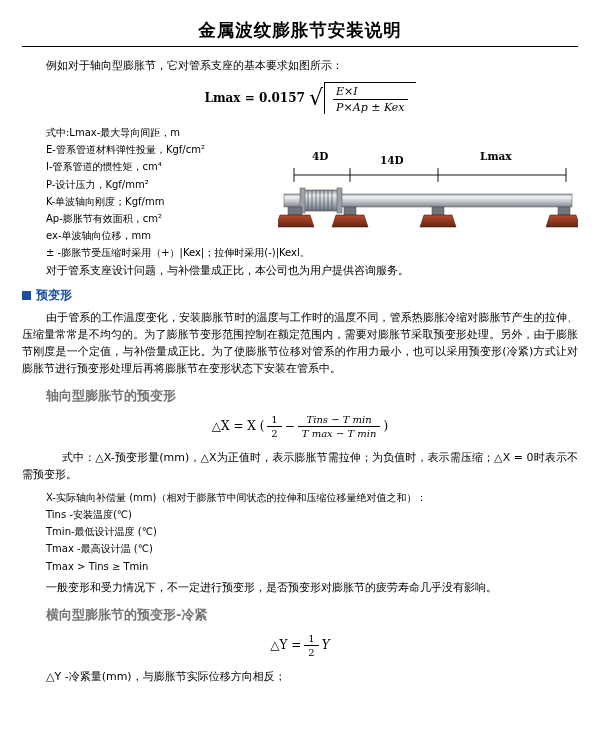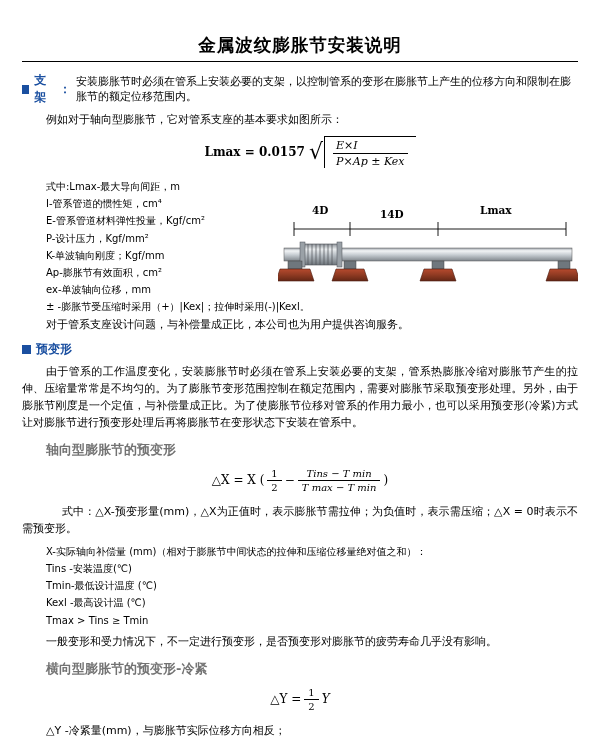--- a/index.html
+++ b/index.html
@@ -19,21 +19,21 @@
     width: 600px;
     height: 737px;
     box-sizing: border-box;
     padding: 10px 22px 0 22px;
   }
   .doc-title {
     text-align: center;
     font-size: 17.5px;
     font-weight: bold;
     letter-spacing: 1px;
-    margin: 23px 0 4px 0;
+    margin: 8px 0 4px 0;
     font-family: Liberation Mono, monospace;
   }
   .title-rule {
     border: 0;
     border-top: 1px solid #000;
     margin: 0 0 10px 0;
   }
   p {
     margin: 0 0 6px 0;
     font-size: 11px;
@@ -167,40 +167,34 @@
   .after-diagram { margin-top: 4px; }
 </style>
 </head>
 <body>
 
 <div class="page">
 
   <div class="doc-title">金属波纹膨胀节安装说明</div>
   <hr class="title-rule">
 
-  <div class="sec-head">
-    <span class="sq"></span>
-    <span>支架</span>
-    <span>：</span>
-    <span style="font-weight:normal;color:#000;font-size:11px;">安装膨胀节时必须在管系上安装必要的支架，以控制管系的变形在膨胀节上产生的位移方向和限制在膨胀节的额定位移范围内。</span>
-  </div>
 
   <p class="indent2">例如对于轴向型膨胀节，它对管系支座的基本要求如图所示：</p>
 
   <div class="formula-box">
     <span class="formula">
       <span>Lmax = 0.0157</span>
       <span class="radical-sign">√</span><span class="radical"><span class="frac"><span class="num">E×I</span><span class="den">P×Ap ± Kex</span></span></span>
     </span>
   </div>
 
   <div class="list">
     <div class="li first">式中:Lmax-最大导向间距，m</div>
+    <div class="li">E-管系管道材料弹性投量，Kgf/cm²</div>
     <div class="li">I-管系管道的惯性矩，cm⁴</div>
-    <div class="li">E-管系管道材料弹性投量，Kgf/cm²</div>
     <div class="li">P-设计压力，Kgf/mm²</div>
     <div class="li">K-单波轴向刚度；Kgf/mm</div>
     <div class="li">Ap-膨胀节有效面积，cm²</div>
     <div class="li">ex-单波轴向位移，mm</div>
     <div class="li">± -膨胀节受压缩时采用（+）|Kex|；拉伸时采用(-)|Kexl。</div>
   </div>
 
   <div class="diagram-wrap">
     <div class="diagram">
       <svg width="300" height="118" viewBox="0 0 300 118" xmlns="http://www.w3.org/2000/svg">
@@ -274,35 +268,35 @@
     </div>
   </div>
 
   <p class="indent2 after-diagram">对于管系支座设计问题，与补偿量成正比，本公司也为用户提供咨询服务。</p>
 
   <div class="sec-head">
     <span class="sq"></span>
     <span>预变形</span>
   </div>
 
-  <p class="indent2">由于管系的工作温度变化，安装膨胀节时必须在管系上安装必要的支架，管系热膨胀冷缩对膨胀节产生的拉伸、压缩量常常是不均匀的。为了膨胀节变形范围控制在额定范围内，需要对膨胀节采取预变形处理。另外，由于膨胀节刚度是一个定值，与补偿量成正比。为了使膨胀节位移对管系的作用力最小，也可以采用预变形(冷紧)方式让对膨胀节进行预变形处理后再将膨胀节在变形状态下安装在管系中。</p>
+  <p class="indent2">由于管系的工作温度变化，安装膨胀节时的温度与工作时的温度不同，管系热膨胀冷缩对膨胀节产生的拉伸、压缩量常常是不均匀的。为了膨胀节变形范围控制在额定范围内，需要对膨胀节采取预变形处理。另外，由于膨胀节刚度是一个定值，与补偿量成正比。为了使膨胀节位移对管系的作用力最小，也可以采用预变形(冷紧)方式让对膨胀节进行预变形处理后再将膨胀节在变形状态下安装在管系中。</p>
 
   <div class="sub-head">轴向型膨胀节的预变形</div>
 
   <div class="eq-center">
     <span class="var">△X = X (</span><span class="sfrac"><span class="num">1</span><span class="den">2</span></span><span>−</span><span class="sfrac"><span class="num" style="font-style:italic;">Tins − T min</span><span class="den" style="font-style:italic;">T max − T min</span></span><span>)</span>
   </div>
 
   <p class="indent2" style="text-indent:40px;">式中：△X-预变形量(mm)，△X为正值时，表示膨胀节需拉伸；为负值时，表示需压缩；△X = 0时表示不需预变形。</p>
 
   <div class="list">
     <div class="li">X-实际轴向补偿量 (mm)（相对于膨胀节中间状态的拉伸和压缩位移量绝对值之和）：</div>
     <div class="li">Tins -安装温度(℃)</div>
     <div class="li">Tmin-最低设计温度 (℃)</div>
-    <div class="li">Kexl -最高设计温 (℃)</div>
+    <div class="li">Tmax -最高设计温 (℃)</div>
     <div class="li">Tmax &gt; Tins ≥ Tmin</div>
   </div>
 
   <p class="indent2">一般变形和受力情况下，不一定进行预变形，是否预变形对膨胀节的疲劳寿命几乎没有影响。</p>
 
   <div class="sub-head">横向型膨胀节的预变形-冷紧</div>
 
   <div class="eq-center">
     <span class="var">△Y =</span><span class="sfrac"><span class="num">1</span><span class="den">2</span></span><span class="var" style="font-style:italic;">Y</span>
   </div>

